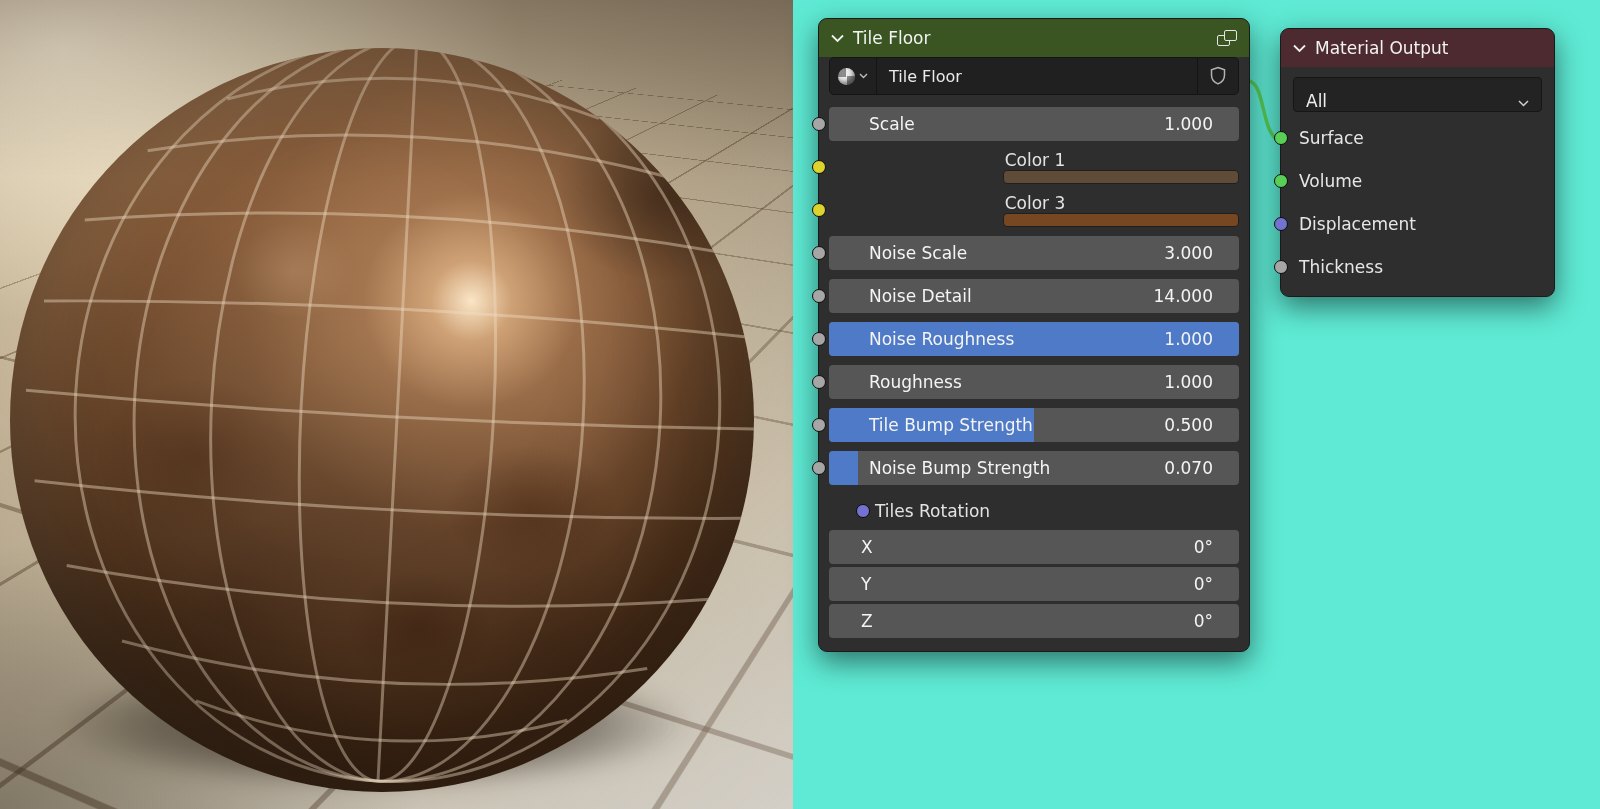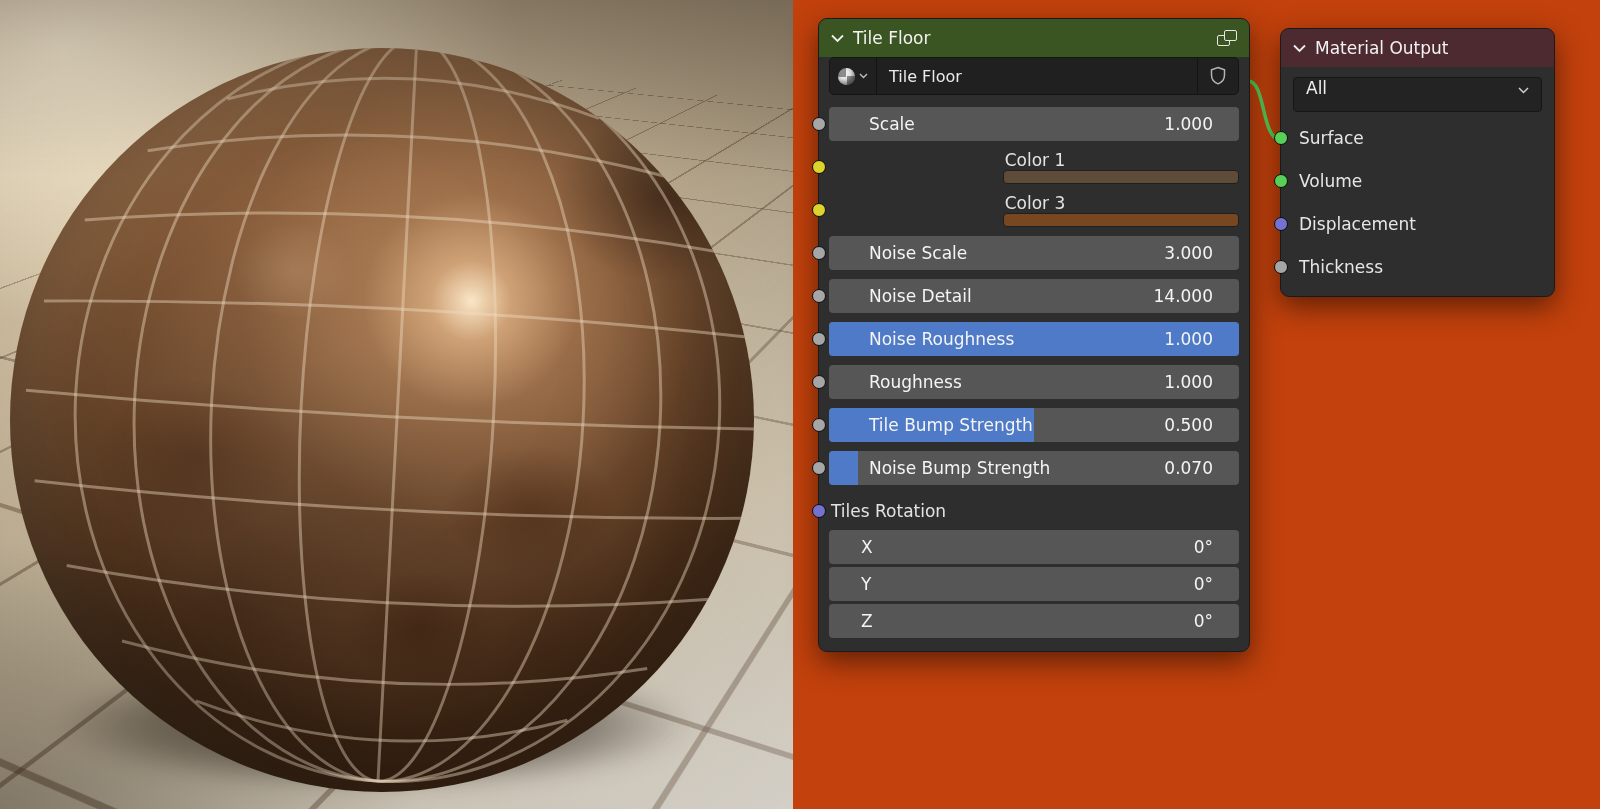--- a/index.html
+++ b/index.html
@@ -39,21 +39,21 @@
       radial-gradient(140px 110px at 25% 55%, rgba(55,28,12,.35), rgba(55,28,12,0) 70%),
       radial-gradient(100px 80px at 55% 78%, rgba(50,25,10,.40), rgba(50,25,10,0) 70%),
       radial-gradient(160px 120px at 88% 20%, rgba(30,16,8,.45), rgba(30,16,8,0) 70%);}
   .sphere-grid{position:absolute;inset:0;width:100%;height:100%;}
   .viewport-vignette{position:absolute;inset:0;pointer-events:none;
     background:
       linear-gradient(to bottom, rgba(30,20,12,.22), rgba(30,20,12,0) 22%),
       radial-gradient(600px 380px at 0% 100%, rgba(25,18,10,.38), rgba(25,18,10,0) 70%);}
 
   
-  .editor{position:absolute;left:793px;top:0;width:807px;height:809px;background:#c2410c;}
+  .editor{position:absolute;left:793px;top:0;width:807px;height:809px;background:#5eead4;}
   .wires{position:absolute;inset:0;pointer-events:none;}
 
   .node{position:absolute;border-radius:9px;background:#2e2e2e;border:1px solid #1a1a1a;
         box-shadow:0 10px 28px rgba(0,0,0,.5);color:#e8e8e8;}
   .node-header{height:38px;display:flex;align-items:center;gap:9px;padding:0 12px;
         border-radius:8px 8px 0 0;font-size:17px;color:#f2f2f2;}
   .hdr-green{background:#3a5522;}
   .hdr-maroon{background:#4c2a30;}
   .chev svg{display:block;}
   .node-title{flex:0 1 auto;white-space:nowrap;}
@@ -83,30 +83,30 @@
 
   .prow{position:relative;margin:0 0 9px;}
   .slider{position:relative;height:34px;border-radius:4px;background:#565656;overflow:hidden;
           display:flex;align-items:center;padding:0 26px 0 40px;font-size:17px;}
   .slider .fill{position:absolute;left:0;top:0;bottom:0;width:0;background:#4e7ac7;}
   .slider .lbl,.slider .val{position:relative;z-index:1;color:#f4f4f4;}
   .slider .val{margin-left:auto;}
   .prow.color{display:flex;align-items:center;height:34px;flex-direction:column;}
   .free-lbl{font-size:17px;color:#e3e3e3;padding-left:2px;}
   .swatch{margin-left:auto;width:236px;height:34px;border-radius:4px;border:1px solid #1f1f1f;box-sizing:border-box;}
-  .vec-label-row{position:relative;display:flex;align-items:center;height:34px;margin-bottom:2px;}
+  .vec-label-row{position:relative;display:flex;align-items:center;height:34px;margin-bottom:2px;margin-left:44px;}
   .vec-group .prow{margin-bottom:3px;}
   .vec-row{height:34px;border-radius:4px;background:#565656;display:flex;align-items:center;
            padding:0 26px 0 32px;font-size:17px;color:#f4f4f4;}
   .vec-row .val{margin-left:auto;}
 
   
   .mo-body{position:relative;padding:10px 12px 8px;}
   .dropdown{height:33px;background:#232323;border:1px solid #161616;border-radius:4px;
-            display:flex;align-items:flex-start;padding:0 12px;font-size:17px;color:#ededed;margin-bottom:4px;cursor:pointer;}
+            display:flex;align-items:flex-end;padding:0 12px;font-size:17px;color:#ededed;margin-bottom:4px;cursor:pointer;}
   .dropdown .dchev{margin-left:auto;}
   .mo-row{position:relative;height:43px;display:flex;align-items:center;padding-left:6px;font-size:17px;color:#e6e6e6;}
 </style>
 </head>
 <body>
 
 <div class="stage">
 
   <div class="viewport">
     <div class="floor-base"></div>

